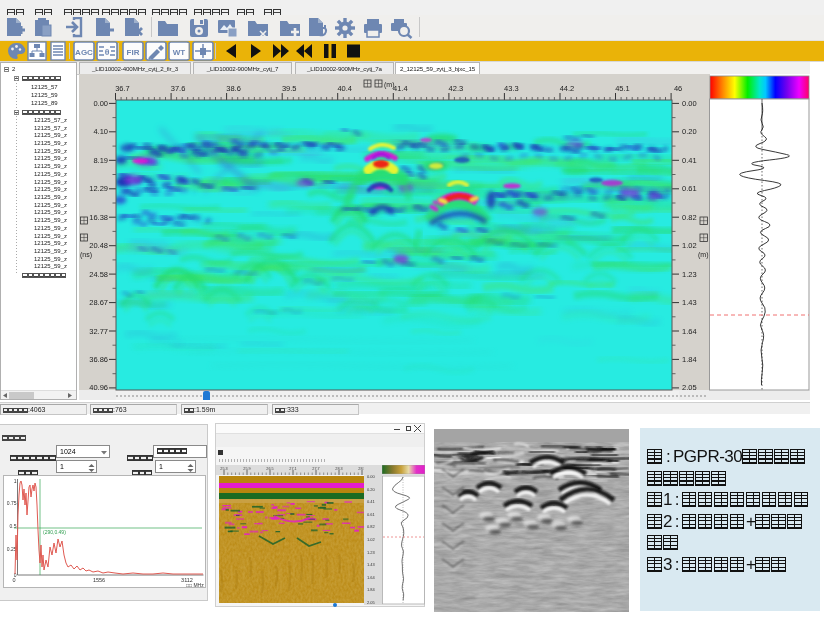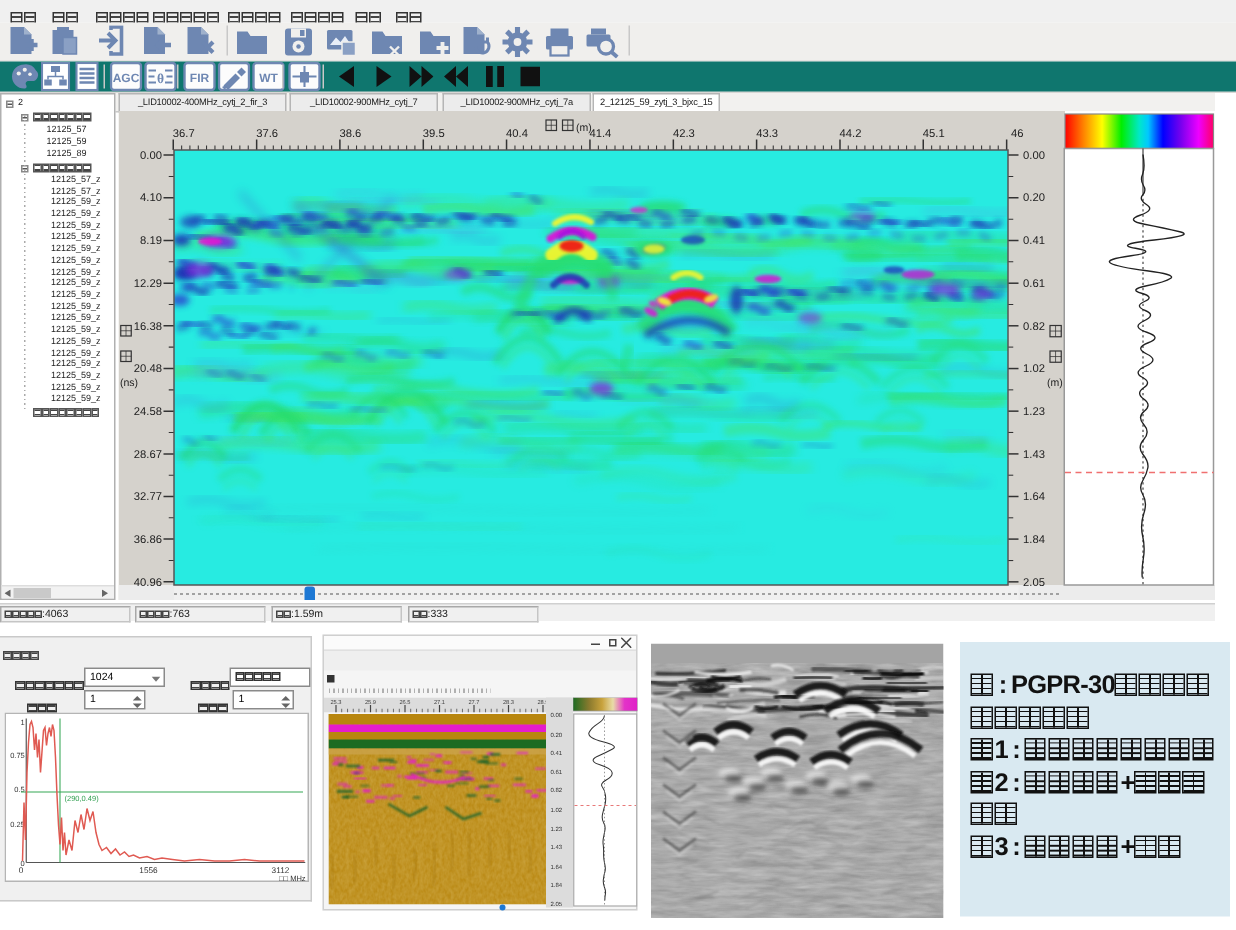--- a/index.html
+++ b/index.html
@@ -90,21 +90,21 @@
     </svg>
 <svg class="ab" style="left:390px;top:2px" width="24" height="22" viewBox="0 0 24 22">
       <rect x="1" y="6" width="16" height="8" rx="1" fill="#6e87b2"></rect>
       <rect x="4" y="2" width="10" height="4" fill="#6e87b2"></rect>
       <circle cx="14" cy="14" r="5" fill="#f0efed" stroke="#6e87b2" stroke-width="2.2"></circle>
       <path d="M17.5 17.5l4 3.5" stroke="#6e87b2" stroke-width="2.6"></path>
     </svg>
 <div class="ab" style="left:151px;top:2px;width:1px;height:20px;background:#c8c8c8"></div>
 <div class="ab" style="left:419px;top:2px;width:1px;height:20px;background:#c8c8c8"></div>
 </div>
-<div class="ab" style="left:0;top:41px;width:824px;height:21px;background:#0f766e;border-bottom:1px solid #d8d7d5">
+<div class="ab" style="left:0;top:41px;width:824px;height:21px;background:#eab308;border-bottom:1px solid #d8d7d5">
 <svg class="ab" style="left:6px;top:0px" width="22" height="20" viewBox="0 0 22 20">
       <path d="M10 2a8 8 0 100 16c2 0 2-1.4 1.4-2.4-.8-1.3.2-2.6 1.8-2.6H15a4 4 0 003-7A8 8 0 0010 2z" fill="#6e87b2"></path>
       <circle cx="6.5" cy="8" r="1.4" fill="#f0efed"></circle>
       <circle cx="10.5" cy="5.5" r="1.4" fill="#f0efed"></circle>
       <circle cx="14" cy="8.5" r="1.2" fill="#f0efed"></circle>
     </svg>
 <svg class="ab" style="left:27px;top:0px" width="22" height="20" viewBox="0 0 22 20">
       <rect x="1" y="1" width="18" height="18" fill="#fff" stroke="#6e87b2" stroke-width="1.4"></rect>
       <rect x="7" y="3" width="6" height="4" fill="#6e87b2"></rect>
       <rect x="2.5" y="12" width="5" height="4" fill="#6e87b2"></rect>
@@ -1396,20 +1396,20 @@
     <path d="M187 139v8" stroke="#9a9a9a" stroke-width="2.5" fill="none" opacity="0.3" filter="url(#gb2)"></path>
     <path d="M183 147v13" stroke="#9a9a9a" stroke-width="2.5" fill="none" opacity="0.3" filter="url(#gb2)"></path>
     <path d="M84 140v8" stroke="#9a9a9a" stroke-width="2.5" fill="none" opacity="0.3" filter="url(#gb2)"></path>
     <path d="M108 138v13" stroke="#9a9a9a" stroke-width="2.5" fill="none" opacity="0.3" filter="url(#gb2)"></path>
     <path d="M190 166v11" stroke="#9a9a9a" stroke-width="2.5" fill="none" opacity="0.3" filter="url(#gb2)"></path>
     <path d="M67 135v14" stroke="#9a9a9a" stroke-width="2.5" fill="none" opacity="0.3" filter="url(#gb2)"></path>
     <path d="M38 135v17" stroke="#9a9a9a" stroke-width="2.5" fill="none" opacity="0.3" filter="url(#gb2)"></path>
     <path d="M108 163v10" stroke="#9a9a9a" stroke-width="2.5" fill="none" opacity="0.3" filter="url(#gb2)"></path>
   </svg>
 <div class="ab" style="left:640px;top:428px;width:180px;height:183px;background:#d9e9f1">
-<div style="position:absolute;left:7px;top:18px;font-size:17px;font-weight:bold;color:#111;line-height:21.6px;white-space:nowrap;letter-spacing:-0.5px">
+<div style="position:absolute;left:7px;top:18px;font-size:17px;font-weight:normal;color:#111;line-height:21.6px;white-space:nowrap;letter-spacing:-0.5px">
       <div><i class="cjb"></i> : PGPR-30<i class="cjb"></i><i class="cjb"></i><i class="cjb"></i><i class="cjb"></i></div>
       <div><i class="cjb"></i><i class="cjb"></i><i class="cjb"></i><i class="cjb"></i><i class="cjb"></i></div>
       <div><i class="cjb"></i>1 : <i class="cjb"></i><i class="cjb"></i><i class="cjb"></i><i class="cjb"></i><i class="cjb"></i><i class="cjb"></i><i class="cjb"></i><i class="cjb"></i></div>
       <div><i class="cjb"></i>2 : <i class="cjb"></i><i class="cjb"></i><i class="cjb"></i><i class="cjb"></i>+<i class="cjb"></i><i class="cjb"></i><i class="cjb"></i></div>
       <div><i class="cjb"></i><i class="cjb"></i></div>
       <div><i class="cjb"></i>3 : <i class="cjb"></i><i class="cjb"></i><i class="cjb"></i><i class="cjb"></i>+<i class="cjb"></i><i class="cjb"></i></div>
     </div>
 </div>
 </body></html>

